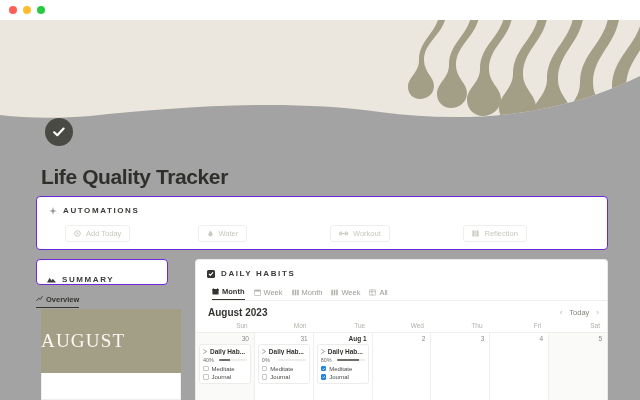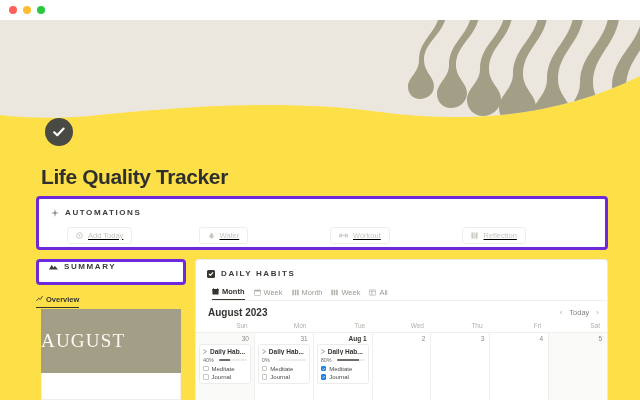--- a/index.html
+++ b/index.html
@@ -1,21 +1,21 @@
 <!DOCTYPE html>
 <html><head>
 <meta charset="utf-8">
 <style>
   * { box-sizing: border-box; margin: 0; padding: 0; }
   html, body {
     width: 640px; height: 400px;
     font-family: "Liberation Sans", sans-serif;
     background: #ffffff; overflow: hidden;
   }
-  #app { position: relative; width: 640px; height: 400px; background: #fde047; }
+  #app { position: relative; width: 640px; height: 400px; background: #a3a3a3; }
 
   
   .titlebar {
     position: absolute; top: 0; left: 0; width: 640px; height: 20px;
     background: #ffffff; display: flex; align-items: center; padding-left: 9px; gap: 6px;
     z-index: 40;
   }
   .dot { width: 8px; height: 8px; border-radius: 50%; }
   .dot.red { background: #ff5f57; }
   .dot.yellow { background: #febc2e; }
@@ -34,48 +34,48 @@
     background: #4a4a45; display: flex; align-items: center; justify-content: center;
   }
   .page-icon svg { display: block; }
 
   .page-title {
     position: absolute; left: 41px; top: 65px;
     font-size: 21px; font-weight: bold; color: #2f2f2c; letter-spacing: -0.4px;
   }
 
   
-  .card { background: #fff; border: 3px solid #6d28d9; border-radius: 4px; }
+  .card { background: #fff; border: 1px solid #6d28d9; border-radius: 4px; }
 
   .sect-head {
     display: flex; align-items: center; gap: 6px;
     font-size: 8px; font-weight: bold; letter-spacing: 1.6px; color: #3b3b38;
   }
   .sect-head .ico { display: flex; align-items: center; }
 
   
   .automations {
     position: absolute; left: 36px; top: 96px; width: 572px; height: 54px;
     padding: 9px 12px;
   }
   .auto-row { display: flex; align-items: center; margin-top: 10px; }
   .auto-btn {
     display: flex; align-items: center; gap: 5px;
     border: 1px solid #efeeea; border-radius: 3px;
     padding: 3px 8px; font-size: 7.5px; color: #c9c6bf; background: #fff;
     white-space: nowrap;
   }
-  .auto-slot { flex: 1 1 0; display: flex; text-decoration: underline; }
+  .auto-slot { flex: 1 1 0; display: flex; }
   .auto-slot:first-child { padding-left: 16px; }
   .auto-btn svg { display: block; }
 
   
   .summary-head {
-    position: absolute; left: 36px; top: 159px; width: 150px; height: 26px;
-    display: flex; align-items: flex-start; padding-left: 10px;
+    position: absolute; left: 36px; top: 159px; width: 132px; height: 26px;
+    display: flex; align-items: flex-end; padding-left: 10px;
   }
   .tabsrow { position: absolute; left: 36px; top: 188px; width: 150px; height: 16px; }
   .tab {
     display: inline-flex; align-items: flex-start; gap: 3px;
     font-size: 7.5px; color: #33332f; padding-bottom: 3px;
   }
   .tab.active { border-bottom: 1.5px solid #37352f; font-weight: bold; }
   .august-banner {
     position: absolute; left: 41px; top: 209px; width: 140px; height: 64px;
     background: #a39e86; display: flex; align-items: center; justify-content: flex-start;

